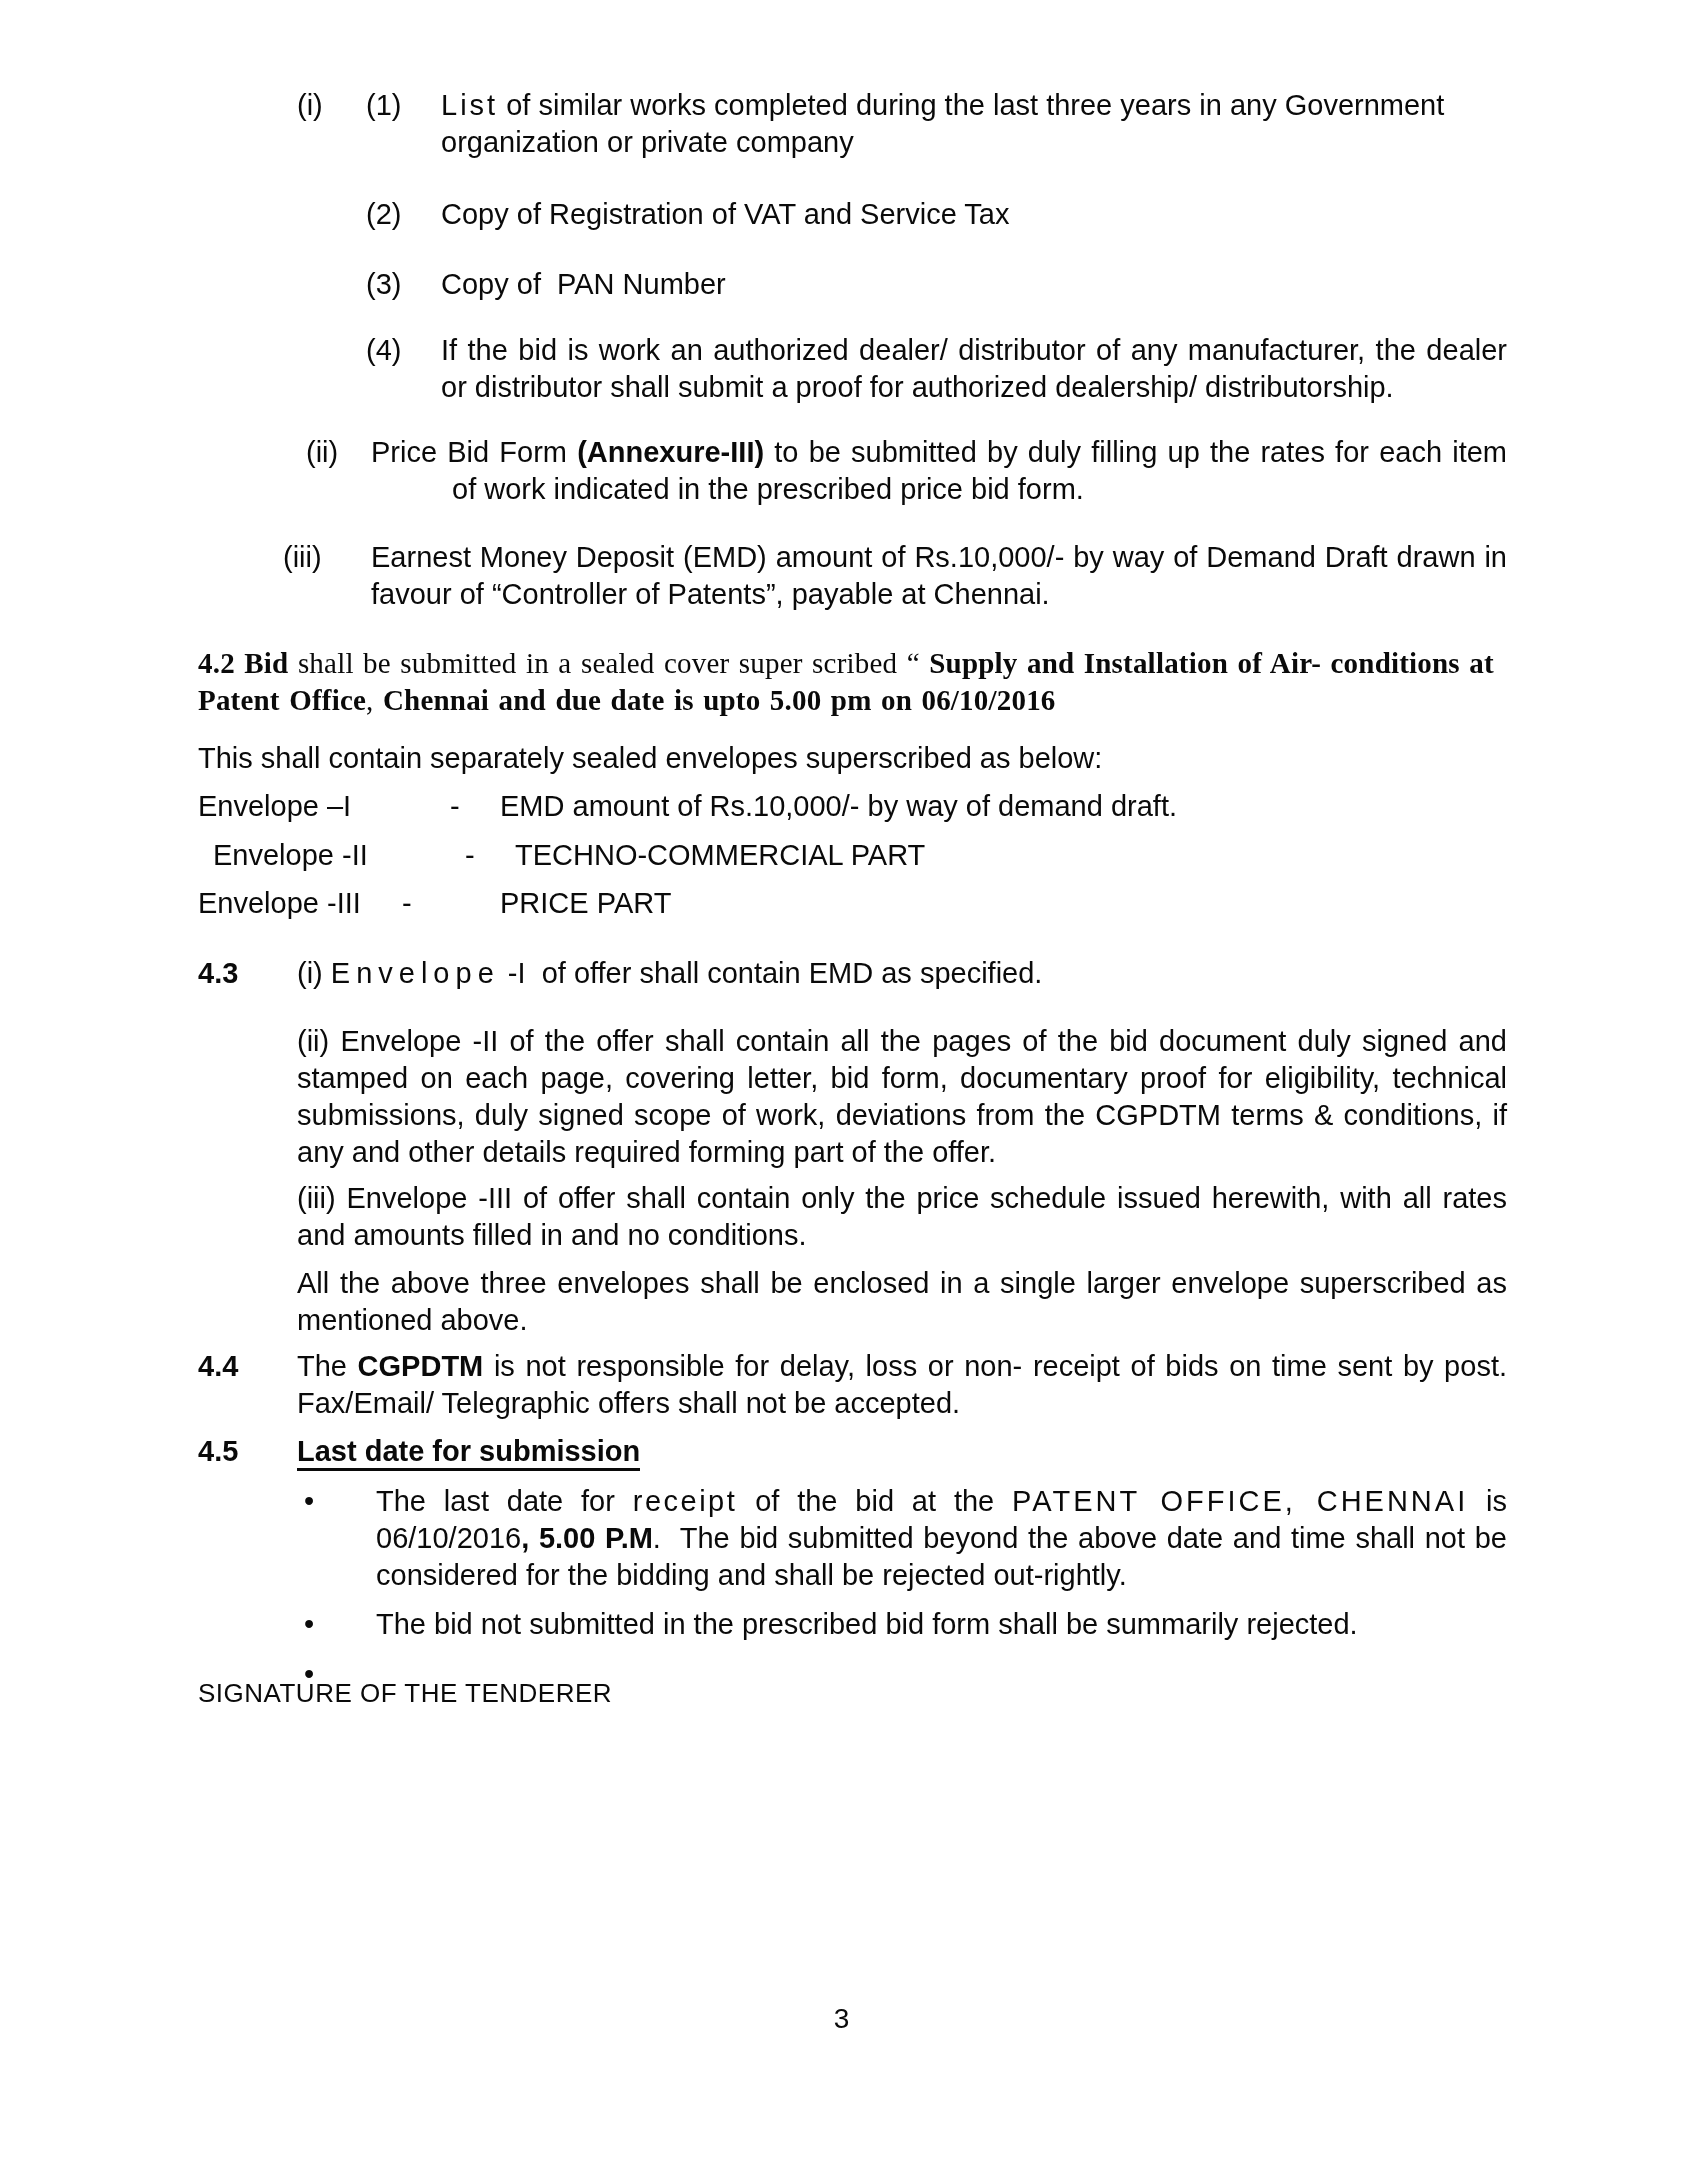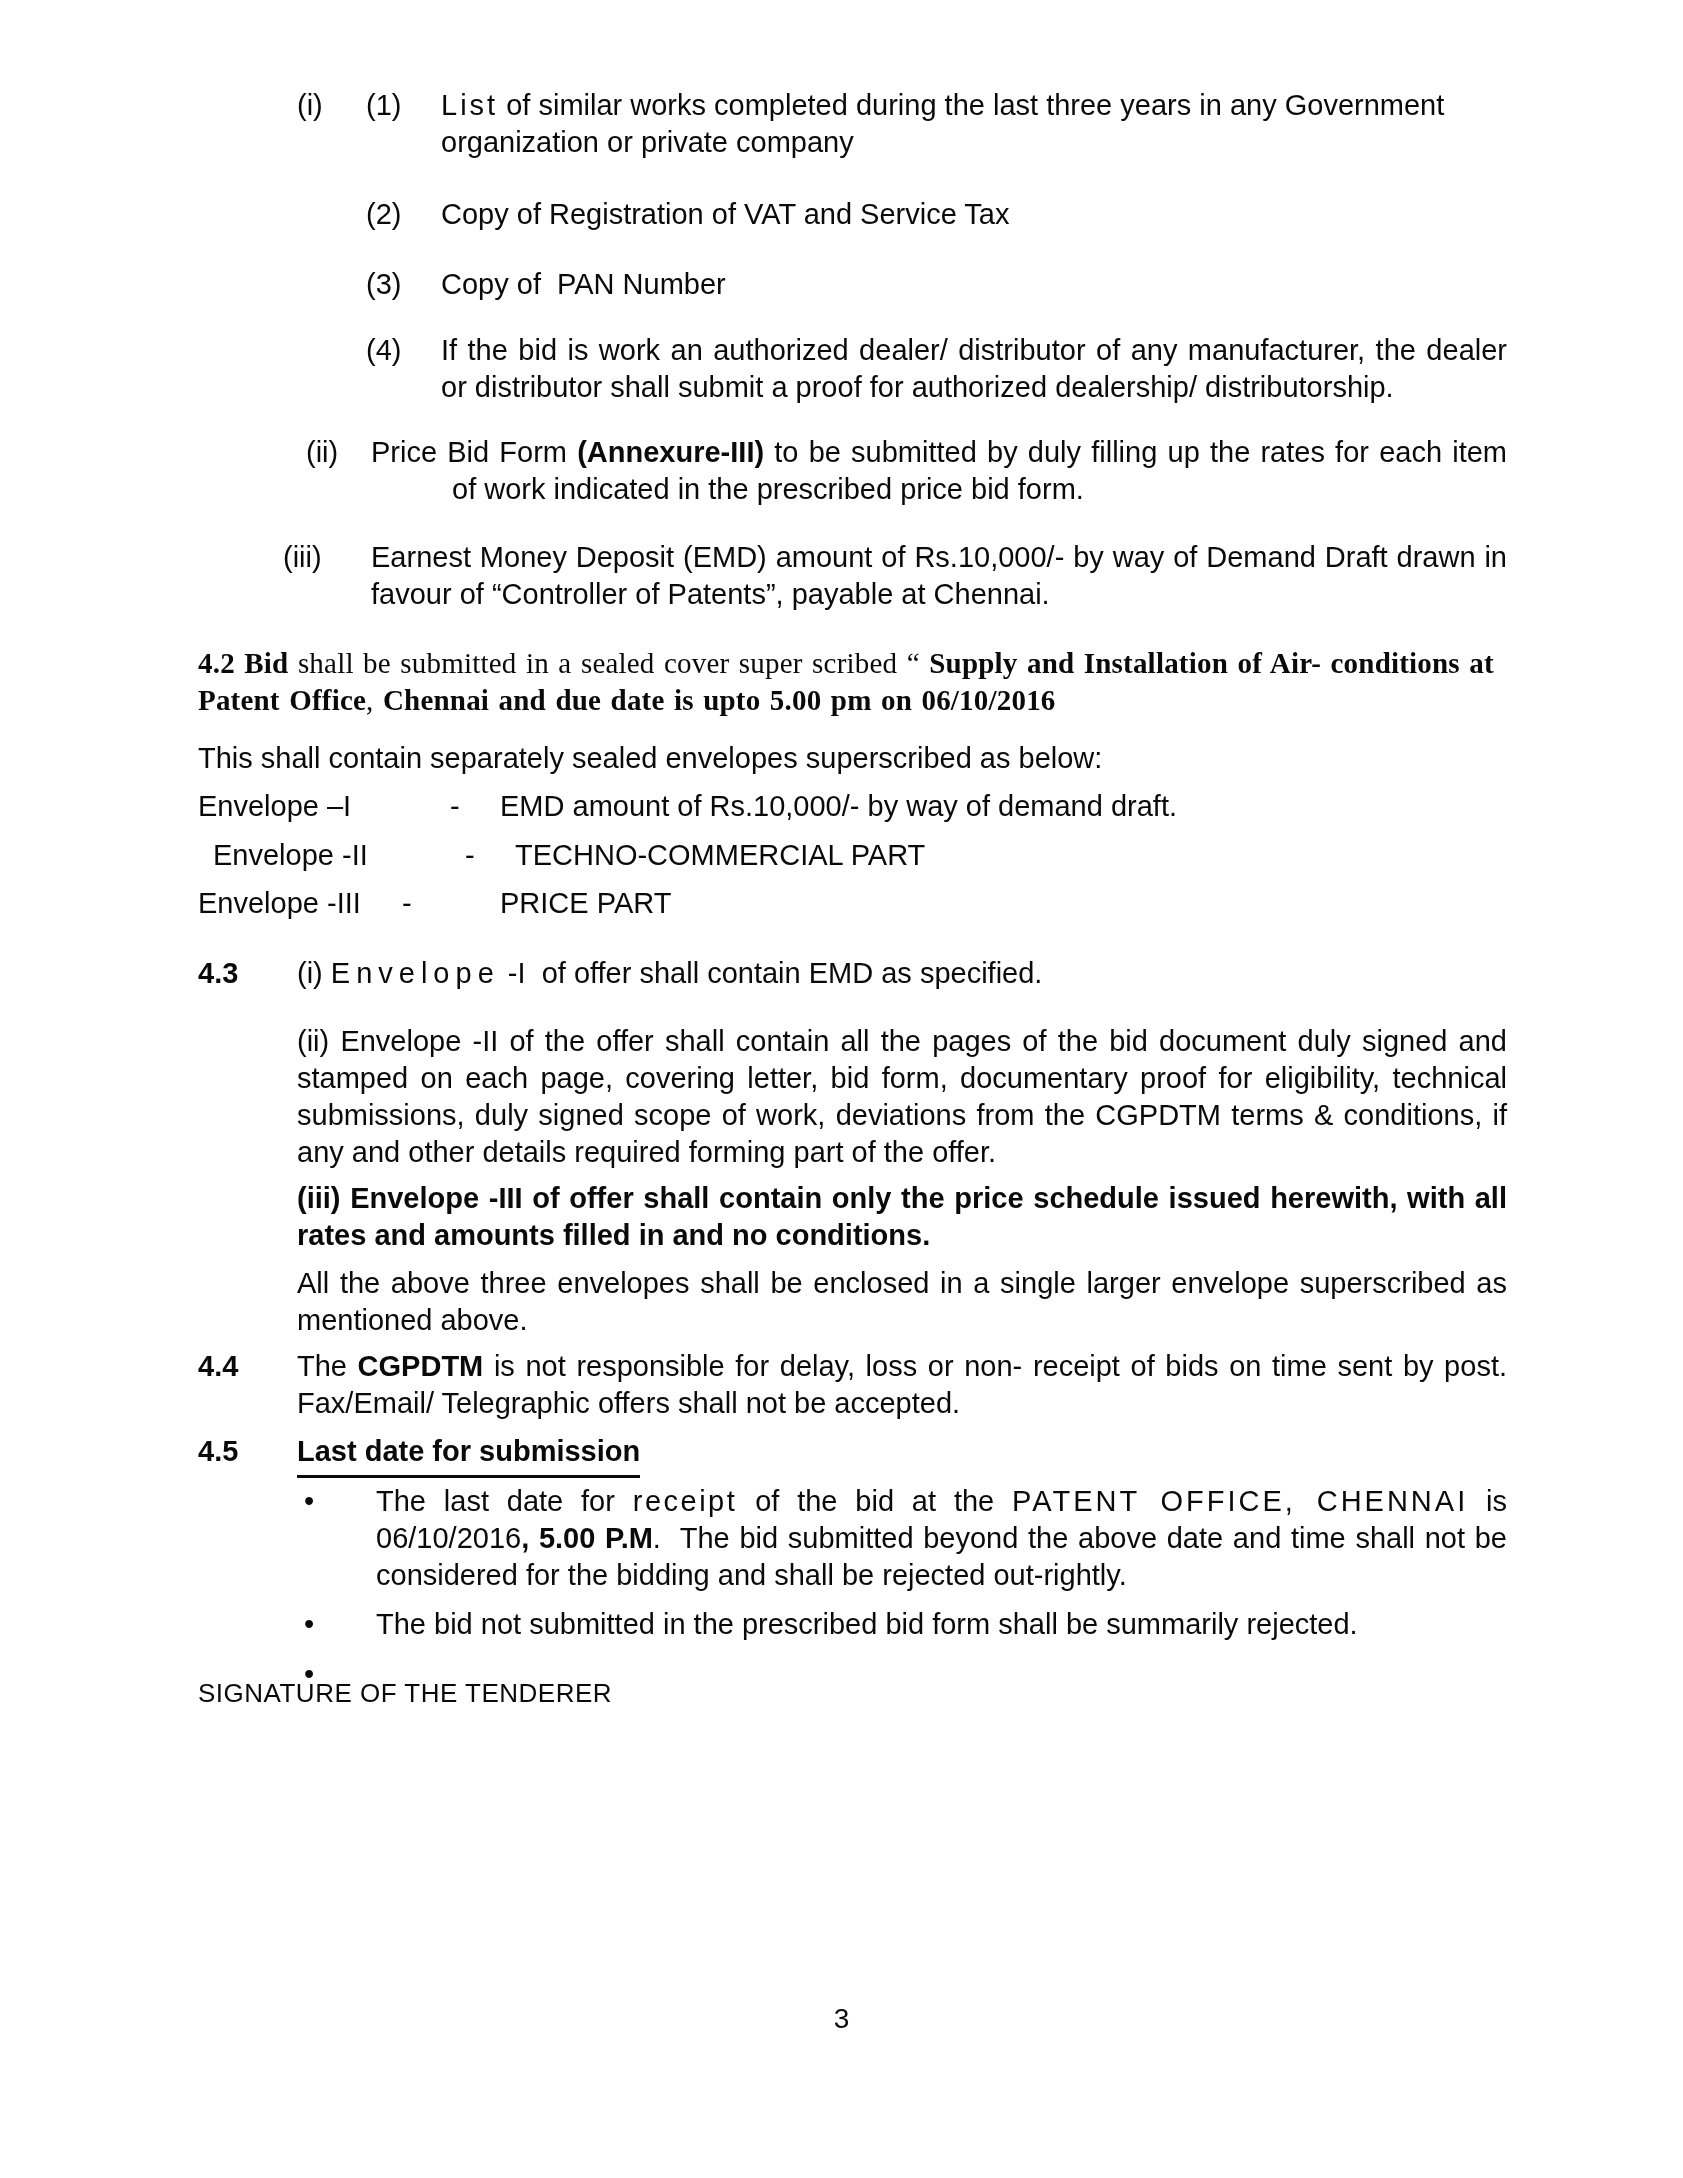--- a/index.html
+++ b/index.html
@@ -10,21 +10,21 @@
     background:#ffffff;
     color:#0a0a0a;
     font-family:"Liberation Sans","DejaVu Sans",sans-serif;
     font-size:29px;
     line-height:37px;
     overflow:hidden;
   }
   .content { position:absolute; left:198px; top:0; width:1309px; }
 
   .b { font-weight:bold; }
-  .ul { border-bottom:3px solid #0a0a0a; padding-bottom:8px;margin-top:12px; }
+  .ul { border-bottom:3px solid #0a0a0a; padding-bottom:1px;margin-top:12px; }
   .sp-lead  { letter-spacing:3px; }
   .sp-env   { letter-spacing:6px; }
   .sp-rcpt  { letter-spacing:2.5px; }
   .sp-caps  { letter-spacing:3px; }
 
   
   .sub { position:relative; padding-left:243px; }
   .lbl-roman { position:absolute; left:99px; top:0; }
   .lbl-num   { position:absolute; left:168px; top:0; }
   .m-s1 { margin-top:87px; }
@@ -47,21 +47,21 @@
   .env-row .env-label { position:absolute; left:0; top:0; }
   .env-row .env-dash  { position:absolute; left:252px; top:0; }
   .env-row .env-dash.near { left:204px; }
   .m-e1 { margin-top:11px; } .m-e2 { margin-top:12px;margin-left:15px; } .m-e3 { margin-top:11px; }
 
   
   .sec { position:relative; padding-left:99px; }
   .sec .sec-num { position:absolute; left:0; top:0; font-weight:bold; }
   .m-43i  { margin-top:33px; }
   .m-43ii { margin-top:31px; text-align:justify; }
-  .m-43iii{ margin-top:9px;  text-align:justify;font-weight:bold; }
+  .m-43iii{ margin-top:9px;  text-align:justify; }
   .m-all  { margin-top:11px; text-align:justify; }
   .m-44   { margin-top:9px;  text-align:justify; }
   .m-45   { margin-top:11px; }
 
   
   .bullet { position:relative; padding-left:178px; text-align:justify; }
   .bullet .dot { position:absolute; left:106px; top:0; }
   .m-b1 { margin-top:13px; } .m-b2 { margin-top:12px; } .m-b3 { margin-top:13px; }
   .m-b2.single { text-align:left; }
 

